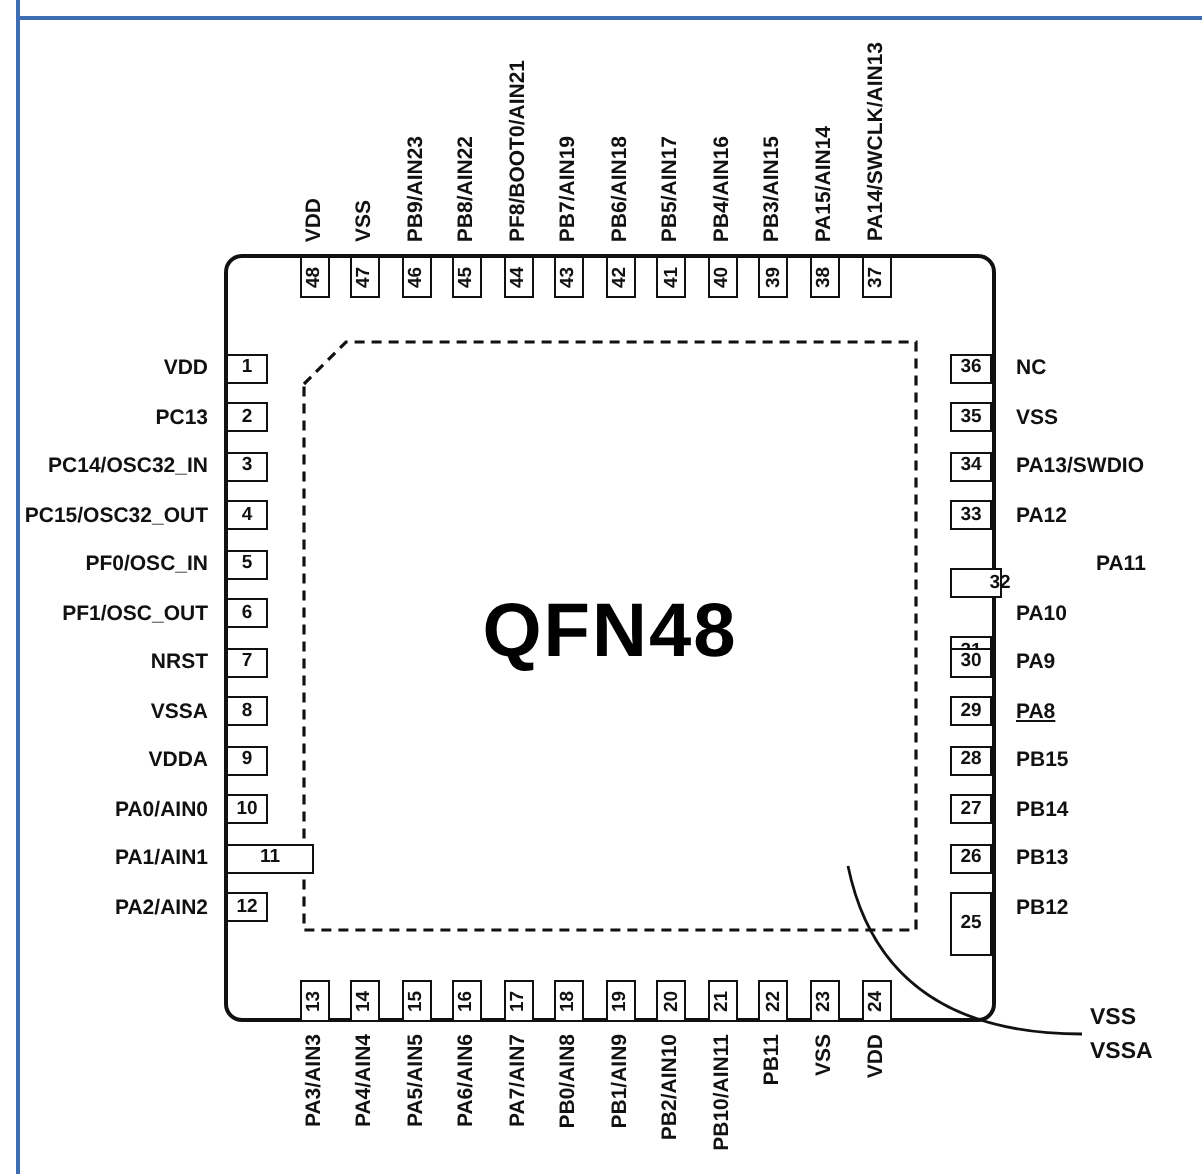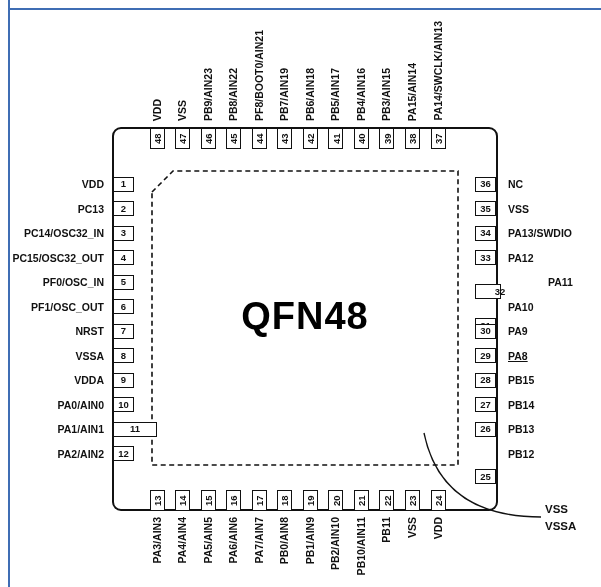--- a/index.html
+++ b/index.html
@@ -204,16 +204,16 @@
       <div class="pin-box" style="left: 475px; top: 323.5px; width: 21px; height: 15px;">30</div>
       <div class="pin-label" style="left: 508px; top: 324px;">PA9</div>
       <div class="pin-box" style="left: 475px; top: 348px; width: 21px; height: 15px;">29</div>
       <div class="pin-label" style="left: 508px; top: 348.5px; text-decoration: underline;">PA8</div>
       <div class="pin-box" style="left: 475px; top: 372.5px; width: 21px; height: 15px;">28</div>
       <div class="pin-label" style="left: 508px; top: 373px;">PB15</div>
       <div class="pin-box" style="left: 475px; top: 397px; width: 21px; height: 15px;">27</div>
       <div class="pin-label" style="left: 508px; top: 397.5px;">PB14</div>
       <div class="pin-box" style="left: 475px; top: 421.5px; width: 21px; height: 15px;">26</div>
       <div class="pin-label" style="left: 508px; top: 422px;">PB13</div>
-      <div class="pin-box" style="left: 475px; top: 469px; width: 21px; height: 15px;">25</div>
+      <div class="pin-box" style="left: 475px; top: 446px; width: 21px; height: 32px;">25</div>
       <div class="pin-label" style="left: 508px; top: 446.5px;">PB12</div>
     </div>
 </div>
 
 </body></html>

